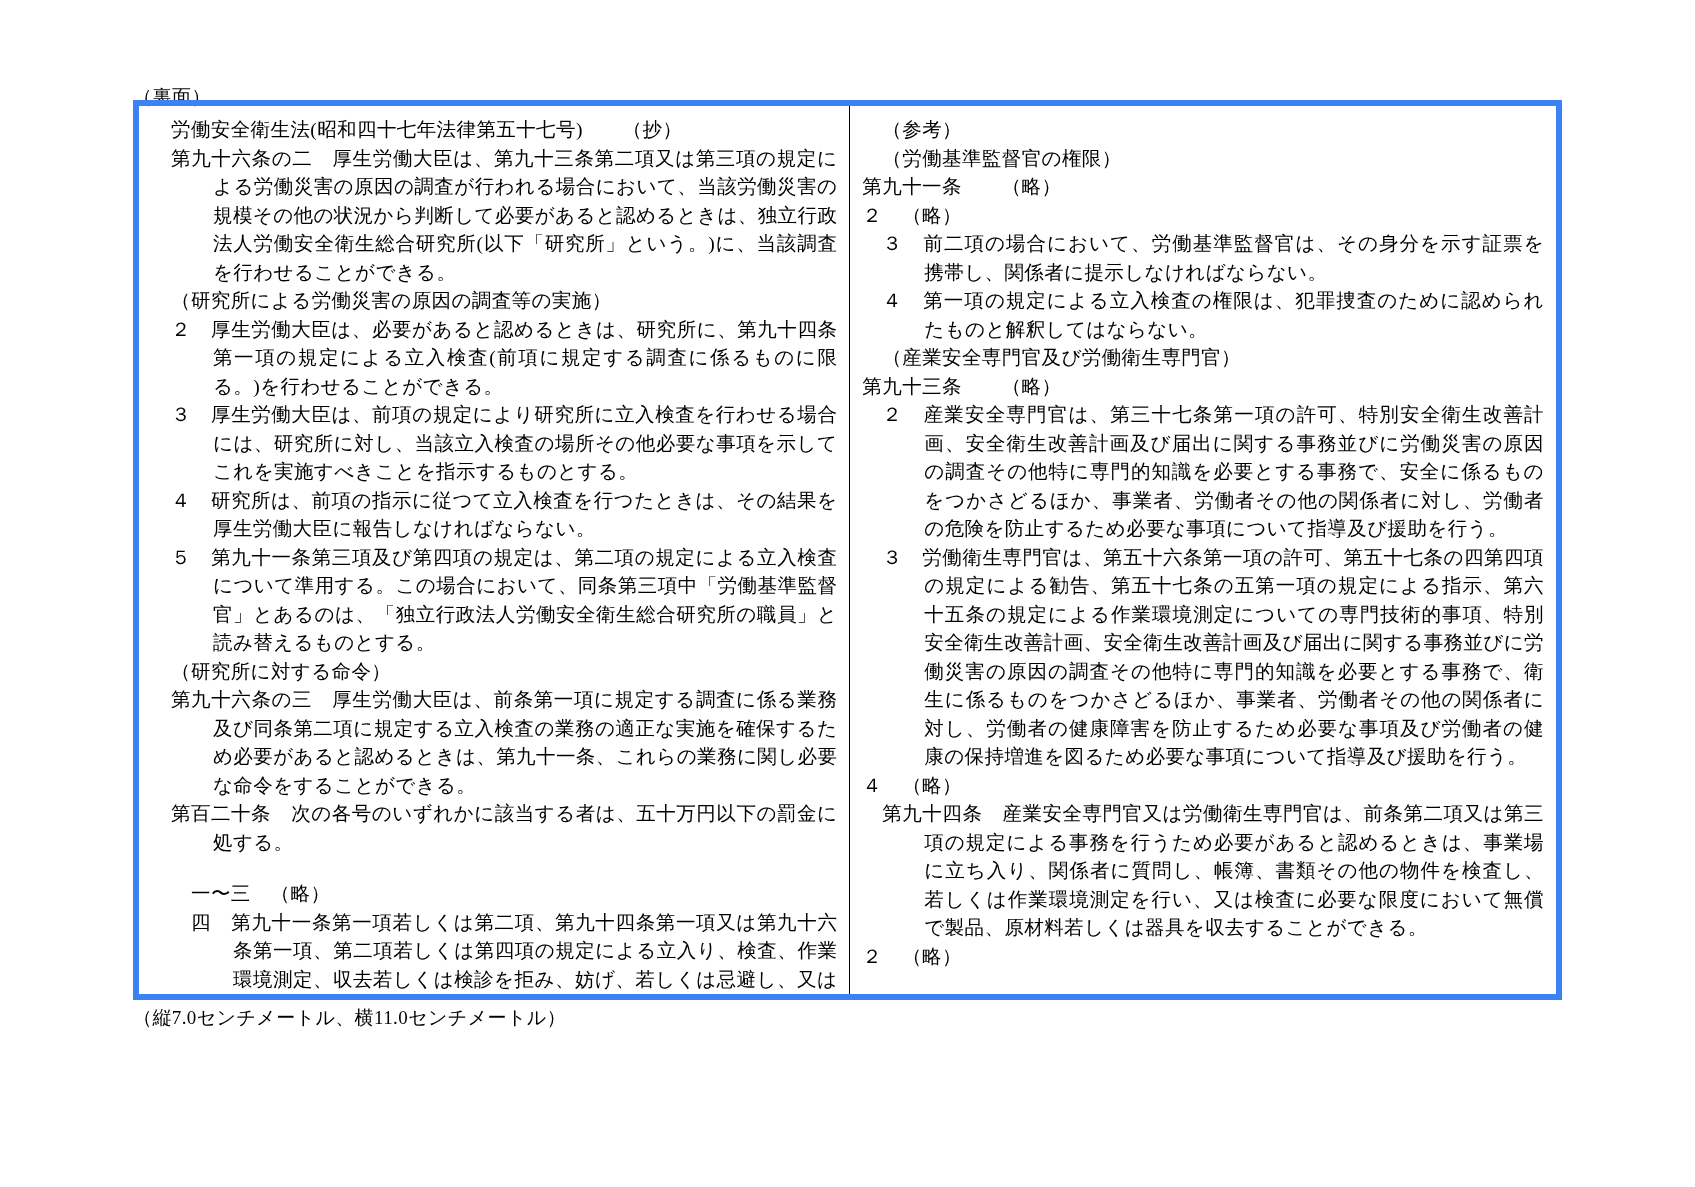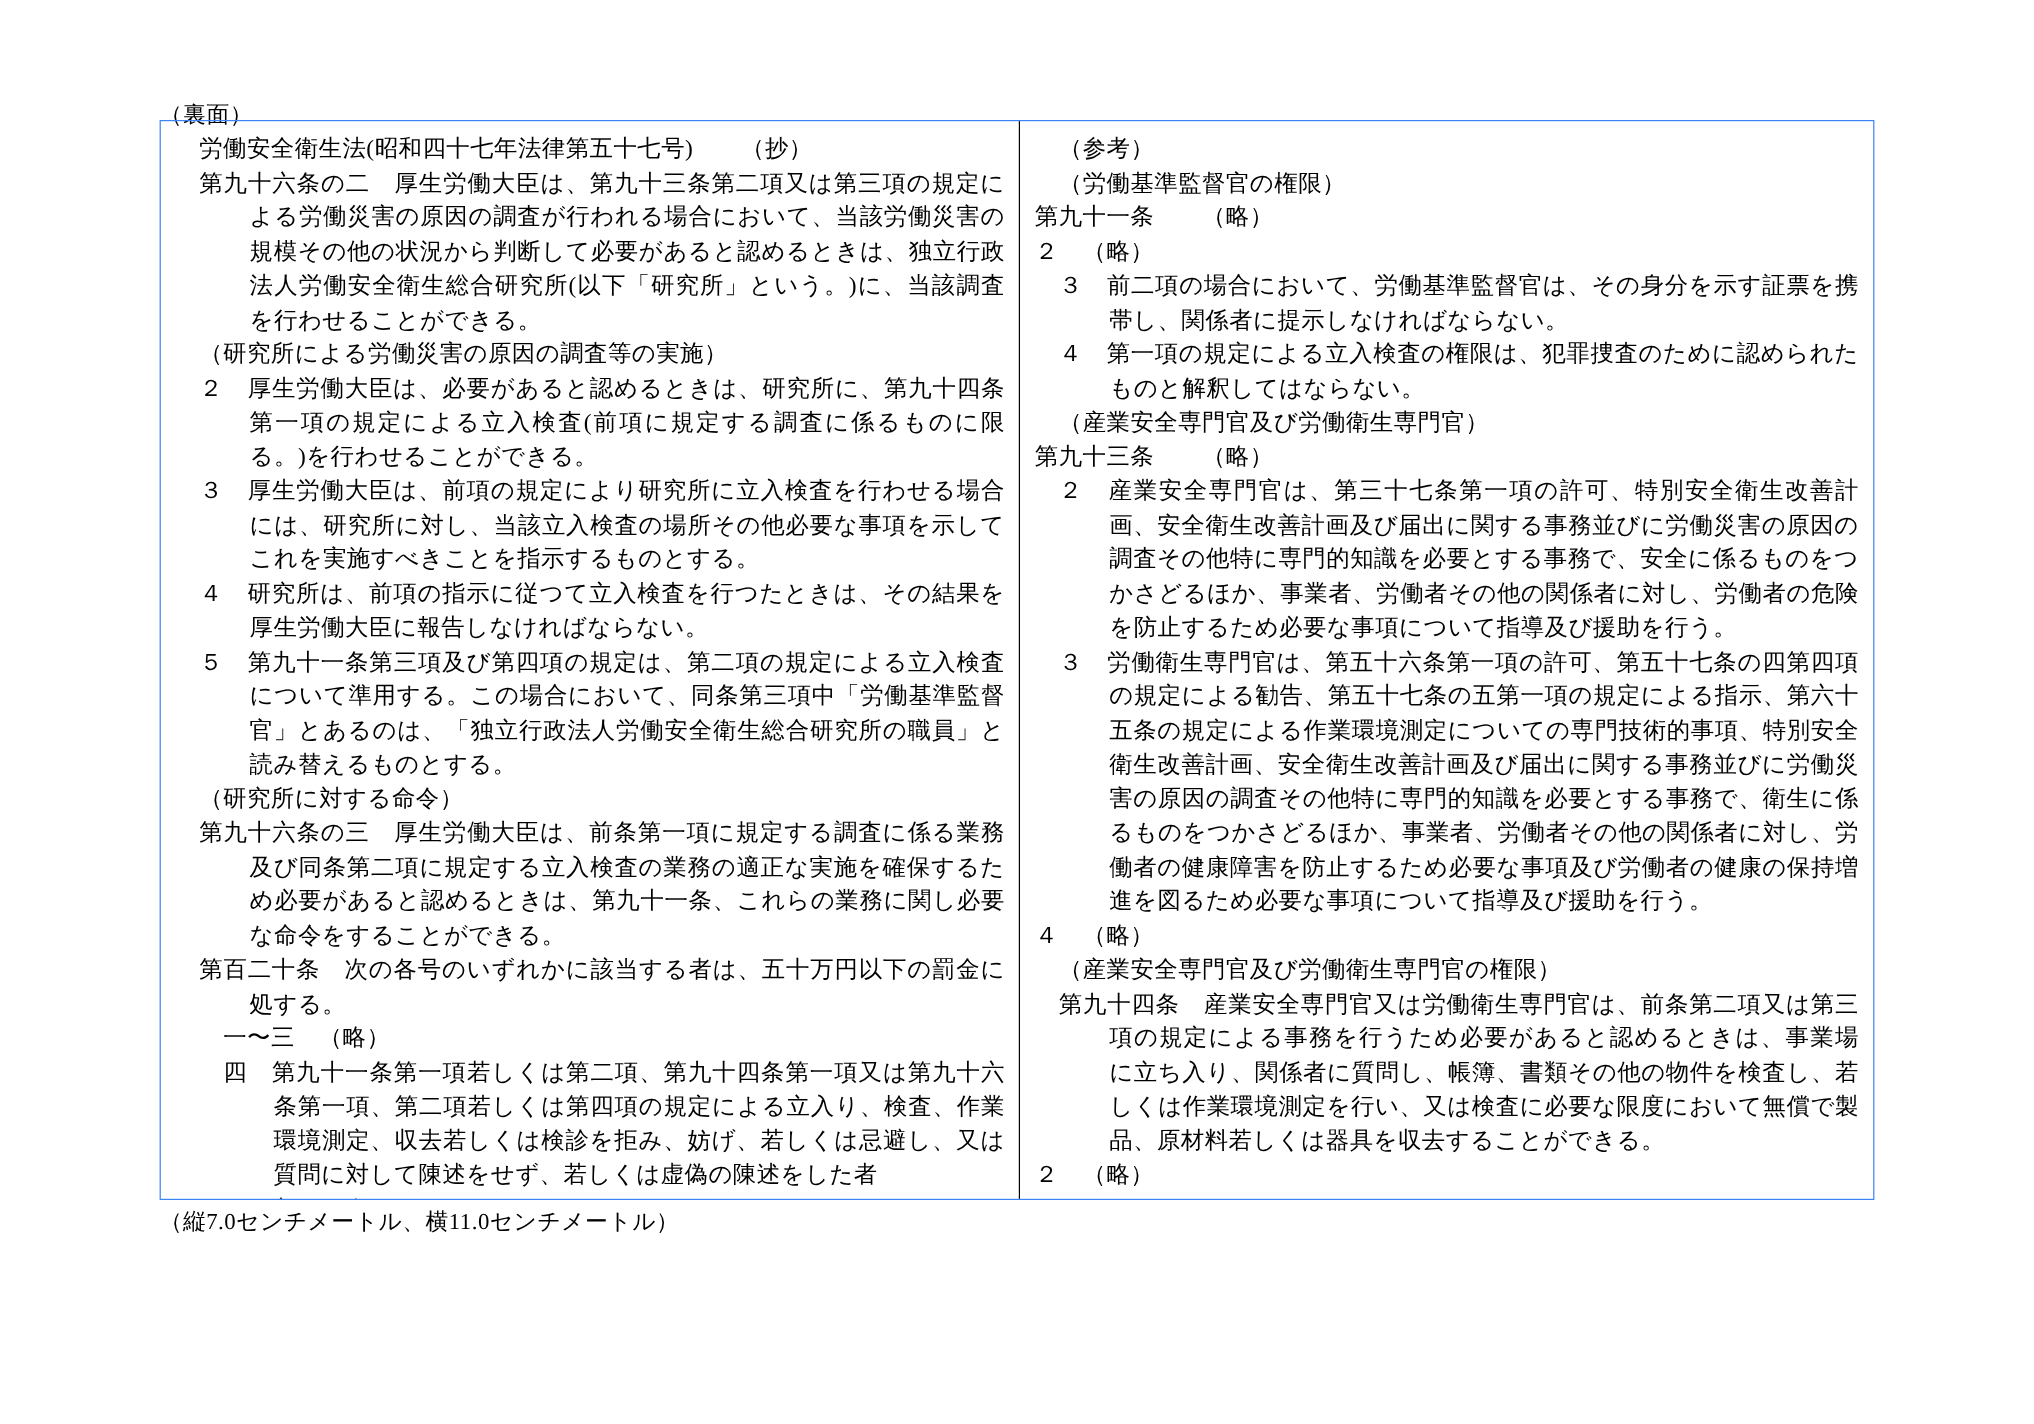--- a/index.html
+++ b/index.html
@@ -29,40 +29,40 @@
     line-height: 1.2;
     letter-spacing: 0.5px;
     margin-top: 20px;
   }
   .frame {
     position: absolute;
     left: 133px;
     top: 100px;
     width: 1429px;
     height: 900px;
-    border: 1px solid #3b82f6;
+    border: 6px solid #3b82f6;
     box-sizing: border-box;
     display: flex;
   }
   .col {
     box-sizing: border-box;
     padding: 10px 12px 6px 12px;
     overflow: hidden;
   }
   .col-left {
     width: 50.2%;
     border-right: 1px solid #000000;
   }
   .col-right {
     width: 49.8%;
   }
   
   .i0 { padding-left: 0; }
   .i1 { padding-left: 20px; }
-  .i2 { padding-left: 40px; }
+  .i2 { padding-left: 40px; margin-top: 23px; }
   .hang2 { padding-left: 62px; text-indent: -42px; }
   .hang3 { padding-left: 82px; text-indent: -42px; }
   .blk {
     font-size: 19.5px;
     line-height: 28.5px;
     letter-spacing: 0.4px;
     text-align: justify;
     text-justify: inter-ideograph;
     white-space: pre-wrap;
   }
@@ -104,21 +104,20 @@
       <div class="blk i1">（労働基準監督官の権限）</div>
       <div class="blk i0">第九十一条　　（略）</div>
       <div class="blk i0">２　（略）</div>
       <div class="blk hang2">３　前二項の場合において、労働基準監督官は、その身分を示す証票を携帯し、関係者に提示しなければならない。</div>
       <div class="blk hang2">４　第一項の規定による立入検査の権限は、犯罪捜査のために認められたものと解釈してはならない。</div>
       <div class="blk i1">（産業安全専門官及び労働衛生専門官）</div>
       <div class="blk i0">第九十三条　　（略）</div>
       <div class="blk hang2">２　産業安全専門官は、第三十七条第一項の許可、特別安全衛生改善計画、安全衛生改善計画及び届出に関する事務並びに労働災害の原因の調査その他特に専門的知識を必要とする事務で、安全に係るものをつかさどるほか、事業者、労働者その他の関係者に対し、労働者の危険を防止するため必要な事項について指導及び援助を行う。</div>
       <div class="blk hang2">３　労働衛生専門官は、第五十六条第一項の許可、第五十七条の四第四項の規定による勧告、第五十七条の五第一項の規定による指示、第六十五条の規定による作業環境測定についての専門技術的事項、特別安全衛生改善計画、安全衛生改善計画及び届出に関する事務並びに労働災害の原因の調査その他特に専門的知識を必要とする事務で、衛生に係るものをつかさどるほか、事業者、労働者その他の関係者に対し、労働者の健康障害を防止するため必要な事項及び労働者の健康の保持増進を図るため必要な事項について指導及び援助を行う。</div>
       <div class="blk i0">４　（略）</div>
-      <div class="blk i1">（産業安全専門官及び労働衛生専門官の権限）</div>
       <div class="blk hang2">第九十四条　産業安全専門官又は労働衛生専門官は、前条第二項又は第三項の規定による事務を行うため必要があると認めるときは、事業場に立ち入り、関係者に質問し、帳簿、書類その他の物件を検査し、若しくは作業環境測定を行い、又は検査に必要な限度において無償で製品、原材料若しくは器具を収去することができる。</div>
       <div class="blk i0">２　（略）</div>
     </div>
 
   </div>
 
   <div class="footer-note">（縦7.0センチメートル、横11.0センチメートル）</div>
 
 </div>
 

